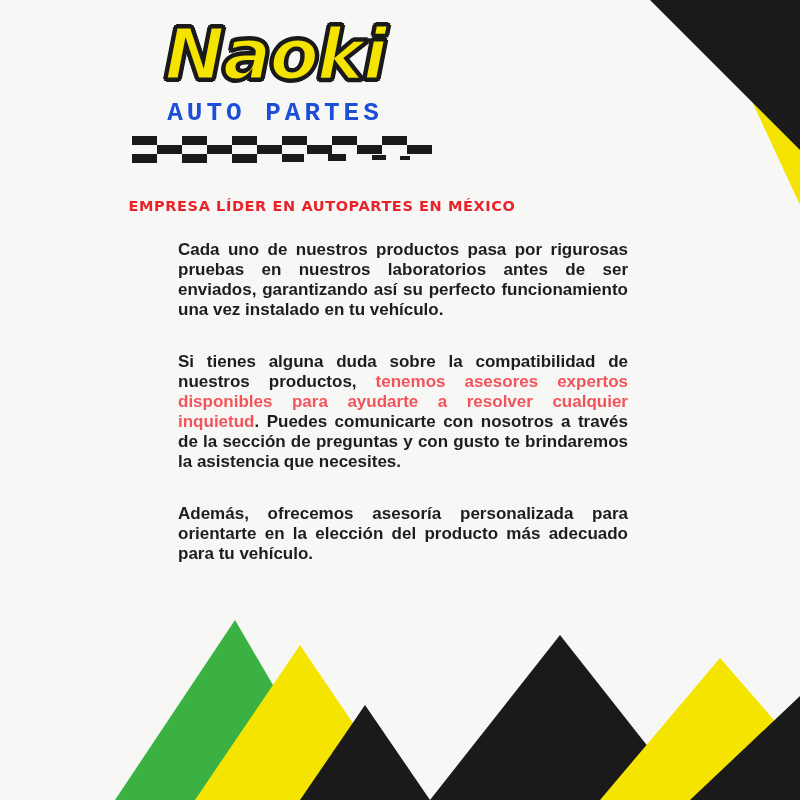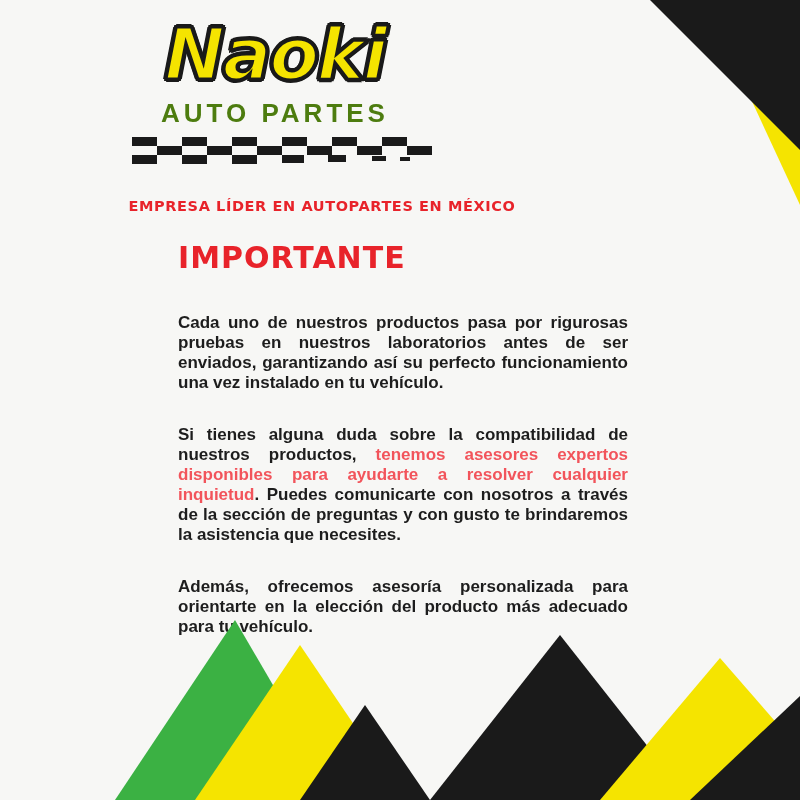--- a/index.html
+++ b/index.html
@@ -57,25 +57,25 @@
     -webkit-text-stroke: 3px #1a1a1a;
     text-shadow:
        3px 0 0 #1a1a1a, -3px 0 0 #1a1a1a,
        0 3px 0 #1a1a1a, 0 -3px 0 #1a1a1a,
        2px 2px 0 #1a1a1a, -2px 2px 0 #1a1a1a,
        2px -2px 0 #1a1a1a, -2px -2px 0 #1a1a1a;
     margin: 8px;
     padding: 0;
   }
   .logo-sub {
-    font-family: Liberation Sans, sans-serif;
+    font-family: Liberation Mono, monospace;
     font-size: 26px;
     font-weight: bold;
     letter-spacing: 4px;
-    color: #4d7c0f;
+    color: #1d4ed8;
     margin-top: -6px;
   }
   .checkers {
     margin-top: 6px;
     width: 300px;
     height: 34px;
     margin-left: 14px;
   }
   .tagline {
     position: absolute;
@@ -161,21 +161,20 @@
         <rect x="268" y="22" width="10" height="4" fill="#1a1a1a"></rect>
       </g>
     </svg>
   </div>
 
   <div class="tagline">
     <span>EMPRESA LÍDER  EN AUTOPARTES EN MÉXICO</span>
   </div>
 
   <div class="content">
-    <h1 class="title">IMPORTANTE</h1>
 
     <p class="para">Cada uno de nuestros productos pasa por rigurosas pruebas en nuestros laboratorios antes de ser enviados, garantizando así su perfecto funcionamiento una vez instalado en tu vehículo.</p>
 
     <p class="para"><span>Si tienes alguna duda sobre la compatibilidad de nuestros productos, </span><span class="hl">tenemos asesores expertos disponibles para ayudarte a resolver cualquier inquietud</span><span>. Puedes comunicarte con nosotros a través de la sección de preguntas y con gusto te brindaremos la asistencia que necesites.</span></p>
 
     <p class="para">Además, ofrecemos asesoría personalizada para orientarte en la elección del producto más adecuado para tu vehículo.</p>
   </div>
 
   <svg class="corner-bottom" viewBox="0 0 800 190" preserveAspectRatio="none">
     <polygon points="115,190 235,10 340,190" fill="#3bb143"></polygon>

